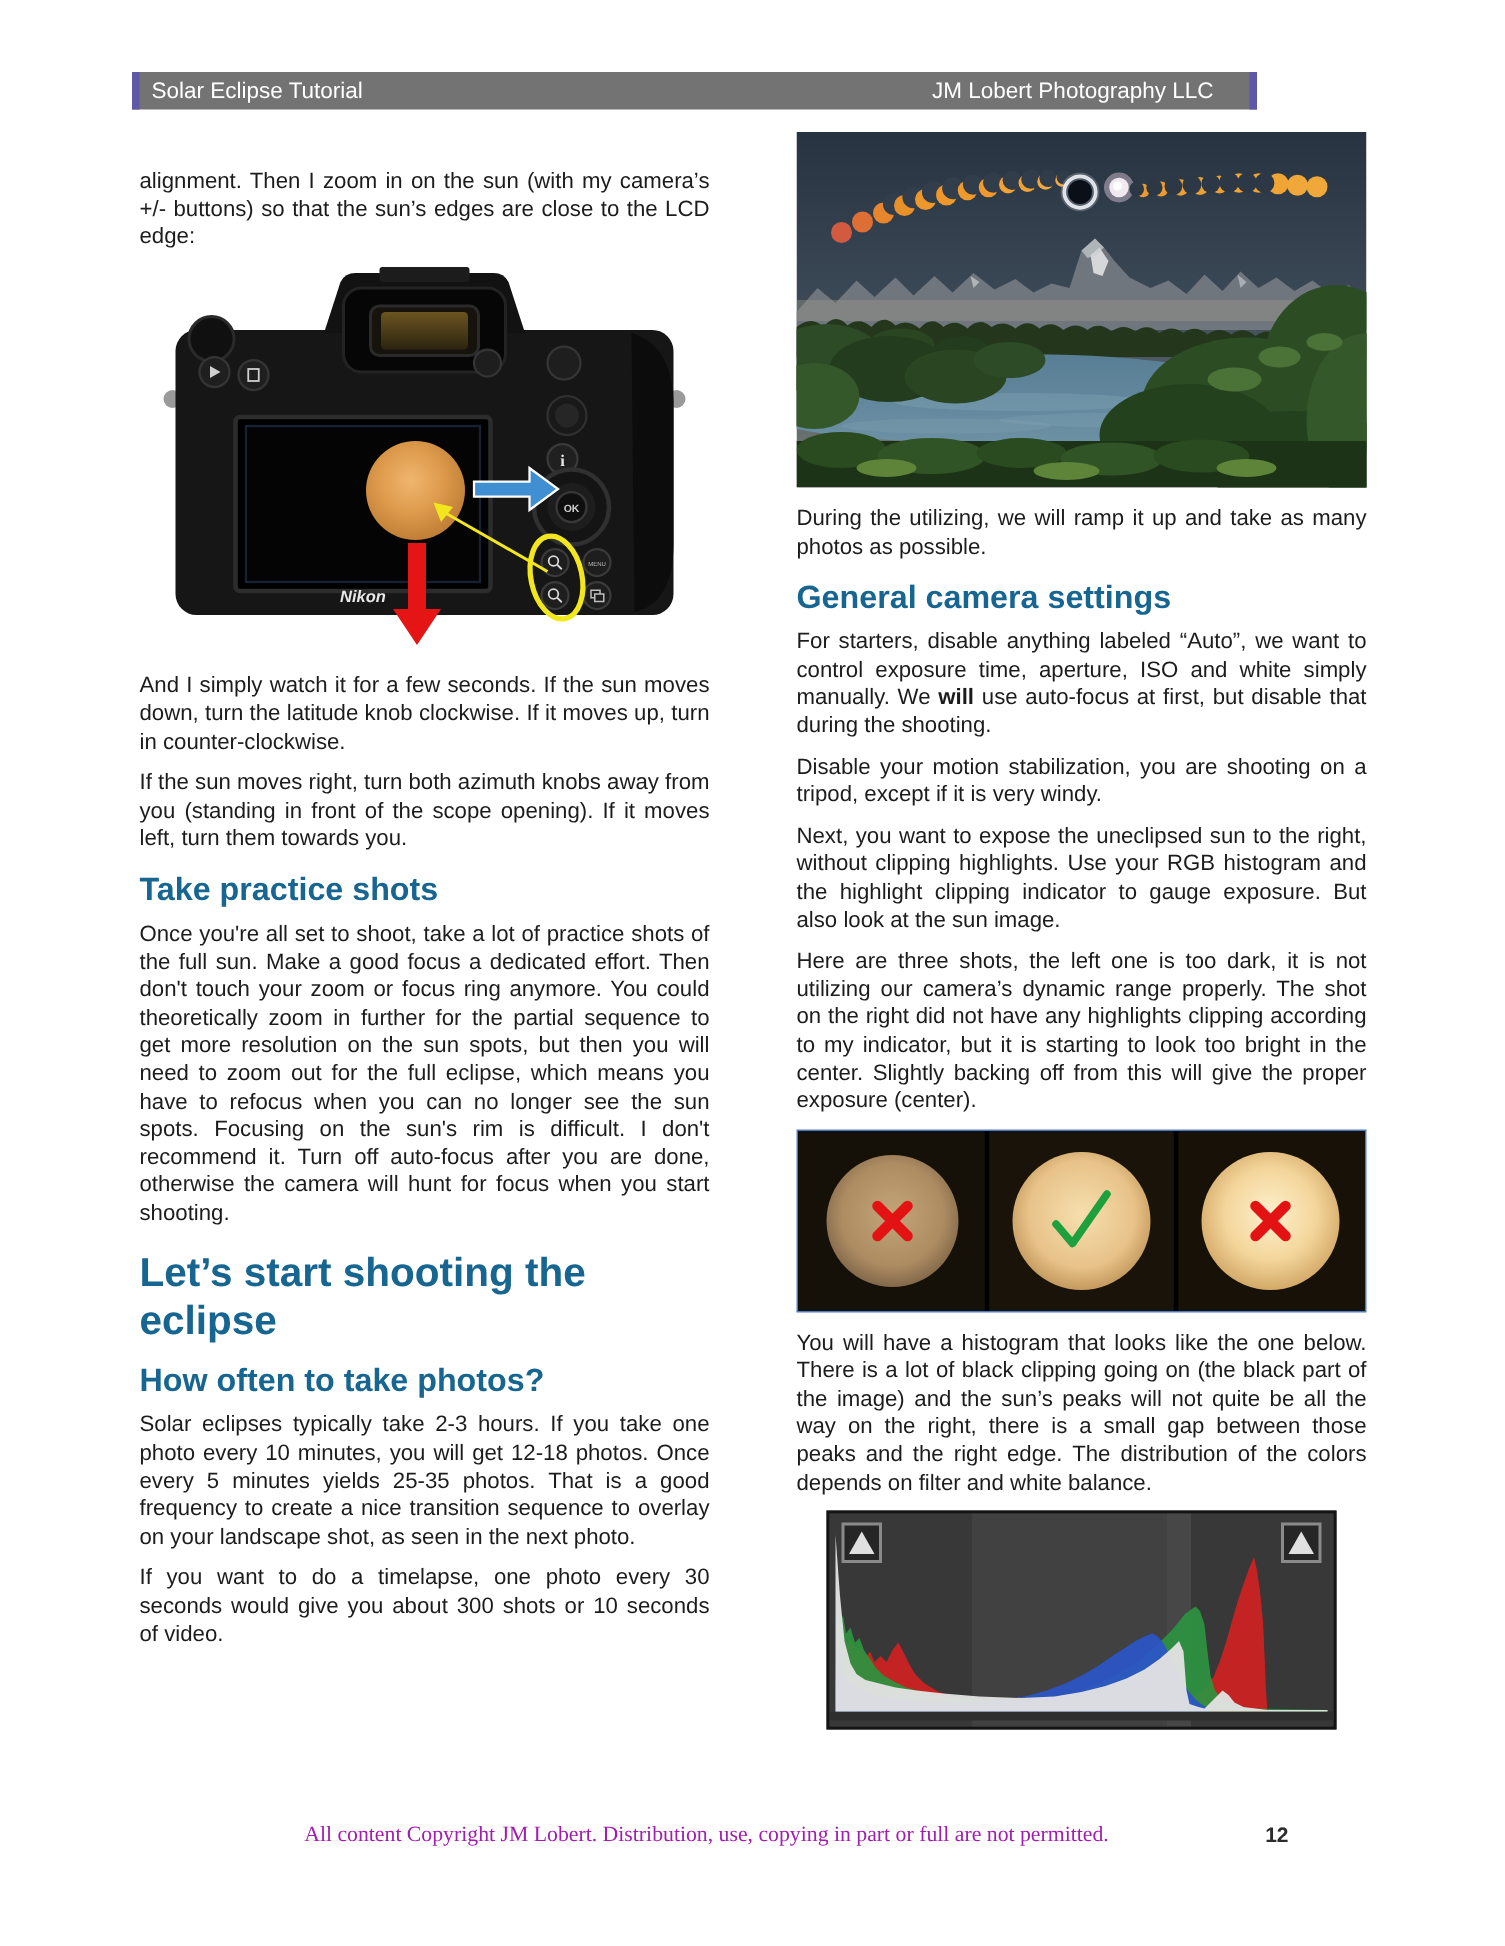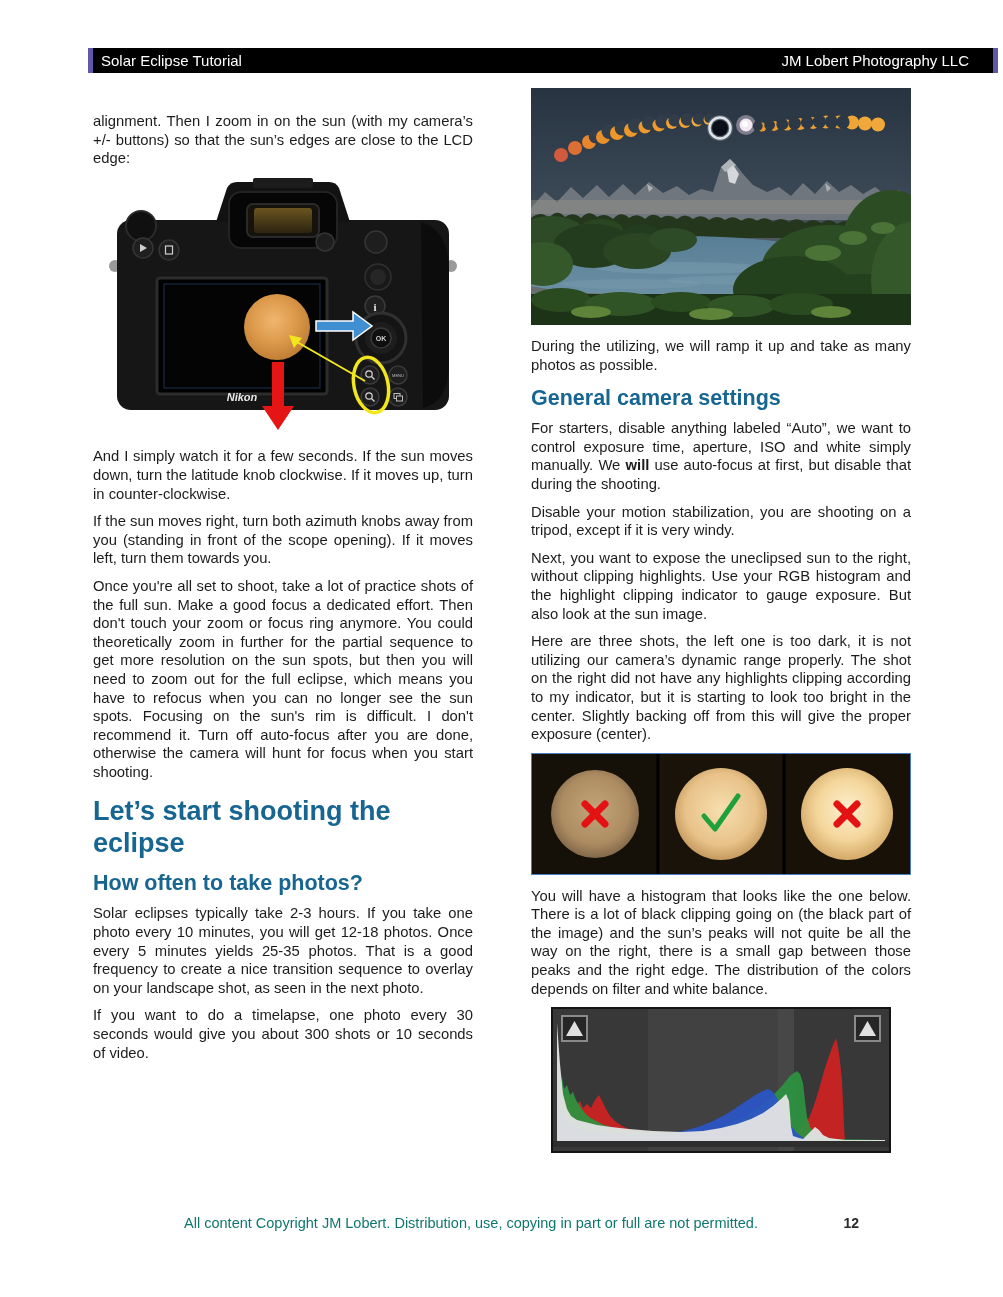--- a/index.html
+++ b/index.html
@@ -1,20 +1,20 @@
 <!DOCTYPE html>
 <html><head>
 <meta charset="utf-8">
 <style>
   html,body{margin:0;padding:0;background:#fff;}
   .page{position:relative;width:1003px;height:1297px;background:#ffffff;
         font-family:"Liberation Sans",sans-serif;color:#1d1d1d;overflow:hidden;}
 
   
-  .header{position:absolute;left:88px;top:48px;width:910px;height:25px;background:#000000;
+  .header{position:absolute;left:88px;top:48px;width:750px;height:25px;background:#737373;
           display:flex;align-items:center;box-sizing:border-box;}
   .header .accent{width:5px;height:25px;background:#5f58a8;flex:0 0 auto;}
   .header-title{color:#fff;font-size:15px;line-height:25px;white-space:nowrap;}
   .header-title.left{padding-left:8px;}
   .header-title.right{margin-left:auto;padding-right:24px;}
 
   
   .col{position:absolute;top:88px;width:380px;text-align:justify;
        font-size:14.8px;line-height:18.6px;color:#1c1c1c;}
   .col-left{left:93px;margin-top:24px;}
@@ -27,22 +27,22 @@
   figure{margin:0;}
   .camera-fig{margin:10px 0 10px 0;text-align:center;}
   .landscape-fig{margin:0 0 12px 0;line-height:0;}
   .suns-fig{margin:4px 0 12px 0;line-height:0;}
   .suns-fig svg{border:1px solid #4a7dc4;display:block;}
   .hist-fig{margin:4px 0 0 0;width:340px;margin-left:auto;margin-right:auto;line-height:0;}
   .hist-frame{border:2px solid #141414;background:#3c3c3c;display:inline-block;line-height:0;}
 
   
   .footer{position:absolute;left:88px;top:1212px;width:826px;height:22px;}
-  .footer-text{display:block;text-align:center;color:#0f766e;font-size:14.5px;line-height:22px;
-               padding-right:60px;}
+  .footer-text{display:block;text-align:center;color:#a21caf;font-size:14.5px;line-height:22px;
+               padding-right:60px;font-family:Liberation Serif, serif;}
   .page-number{position:absolute;right:55px;top:0;color:#2b2b2b;font-weight:bold;
                font-size:14px;line-height:22px;}
 </style>
 </head>
 <body>
 
 <div class="page">
 
   <div class="header">
     <div class="accent"></div>
@@ -135,20 +135,21 @@
         <g>
           <line x1="194" y1="164" x2="262" y2="203" stroke="#f2e71d" stroke-width="2"></line>
           <path d="M186,157 L199,160 L191,170 Z" fill="#f2e71d"></path>
         </g>
       </svg>
     </figure>
 
     <p>And I simply watch it for a few seconds. If the sun moves down, turn the latitude knob clockwise. If it moves up, turn in counter-clockwise.</p>
     <p>If the sun moves right, turn both azimuth knobs away from you (standing in front of the scope opening). If it moves left, turn them towards you.</p>
 
+    <h2>Take practice shots</h2>
     <p>Once you're all set to shoot, take a lot of practice shots of the full sun. Make a good focus a dedicated effort. Then don't touch your zoom or focus ring anymore. You could theoretically zoom in further for the partial sequence to get more resolution on the sun spots, but then you will need to zoom out for the full eclipse, which means you have to refocus when you can no longer see the sun spots. Focusing on the sun's rim is difficult. I don't recommend it. Turn off auto-focus after you are done, otherwise the camera will hunt for focus when you start shooting.</p>
 
     <h1>Let’s start shooting the eclipse</h1>
     <h2>How often to take photos?</h2>
     <p>Solar eclipses typically take 2-3 hours. If you take one photo every 10 minutes, you will get 12-18 photos. Once every 5 minutes yields 25-35 photos. That is a good frequency to create a nice transition sequence to overlay on your landscape shot, as seen in the next photo.</p>
     <p>If you want to do a timelapse, one photo every 30 seconds would give you about 300 shots or 10 seconds of video.</p>
   </div>
 
   <div class="col col-right">
 

